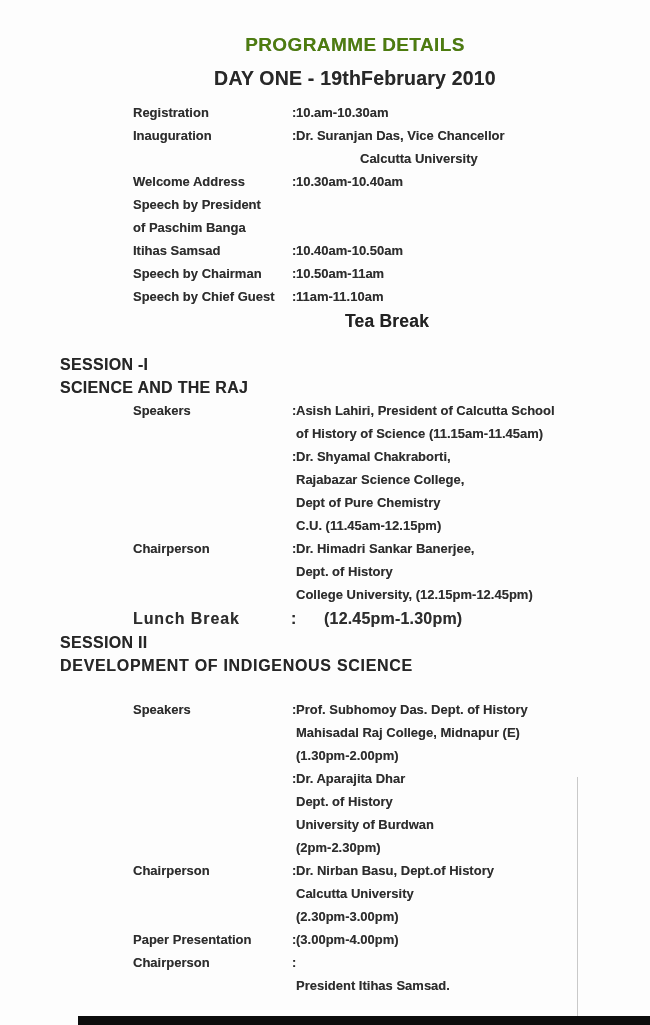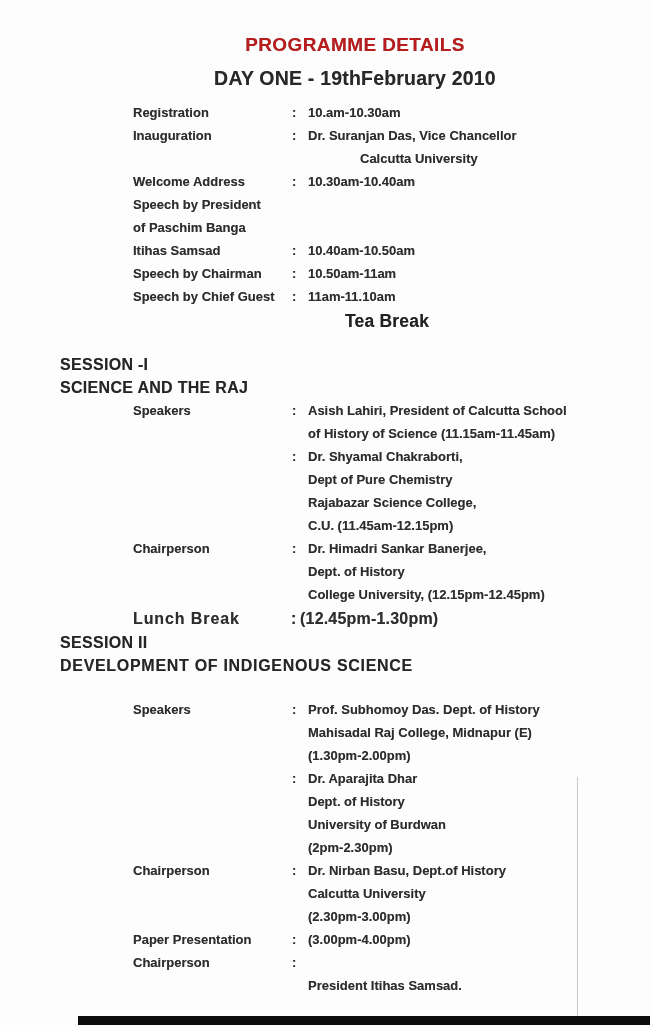--- a/index.html
+++ b/index.html
@@ -21,55 +21,55 @@
     margin-left: 60px;
     width: 590px;
     padding-top: 33px;
     text-align: center;
   }
   .doc-title {
     margin: 0;
     font-size: 19px;
     line-height: 23px;
     letter-spacing: 0.4px;
-    color: #b91c1c;
+    color: #4d7c0f;
   }
   .doc-subtitle {
     margin: 11px;
     font-size: 19.5px;
     line-height: 23px;
     letter-spacing: 0.2px;
     color: #282828;
   }
   .lines {
     margin-top: 7px;
     font-size: 13px;
   }
   .line { position: relative; height: 23px; line-height: 23px; }
   .line > span { position: absolute; white-space: nowrap; }
   .lbl { left: 133px; }
   .col { left: 292px; }
-  .val { left: 308px; }
+  .val { left: 296px; }
   .cont-indent .val { left: 360px; }
 
   .break { height: 26px; line-height: 26px; }
   .break .val { left: 345px; font-size: 17.5px; letter-spacing: 0.2px; color: #222; }
 
   .session, .session-wide {
     height: 23px; line-height: 23px;
     margin-left: 60px; width: 590px;
     text-align: left;
   }
   .session .val, .session-wide .val { position: static; font-size: 16px; letter-spacing: 0.3px; color: #262626; }
   .session-wide .val { letter-spacing: 0.7px; }
 
   .lunch { height: 25px; line-height: 25px; font-size: 16px; }
   .lunch .lbl { letter-spacing: 0.9px; }
   .lunch .col { left: 291px; }
-  .lunch .val { left: 300px; letter-spacing: 0.2px; }
+  .lunch .val { left: 324px; letter-spacing: 0.2px; }
 
   .gap { height: 19px; }
   .gap-large { height: 21px; }
 
   .scan-vline {
     position: absolute;
     left: 577px; top: 777px;
     width: 1px; height: 240px;
     background: #c9c9c9;
   }
@@ -140,24 +140,24 @@
         <span class="val">Asish Lahiri, President of Calcutta School</span>
       </div>
       <div class="line cont">
         <span class="val">of History of Science (11.15am-11.45am)</span>
       </div>
       <div class="line row-nolabel">
         <span class="col">:</span>
         <span class="val">Dr. Shyamal Chakraborti,</span>
       </div>
       <div class="line cont">
+        <span class="val">Rajabazar Science College,</span>
+      </div>
+      <div class="line cont">
         <span class="val">Dept of Pure Chemistry</span>
-      </div>
-      <div class="line cont">
-        <span class="val">Rajabazar Science College,</span>
       </div>
       <div class="line cont">
         <span class="val">C.U. (11.45am-12.15pm)</span>
       </div>
       <div class="line row">
         <span class="lbl">Chairperson</span>
         <span class="col">:</span>
         <span class="val">Dr. Himadri Sankar Banerjee,</span>
       </div>
       <div class="line cont">

